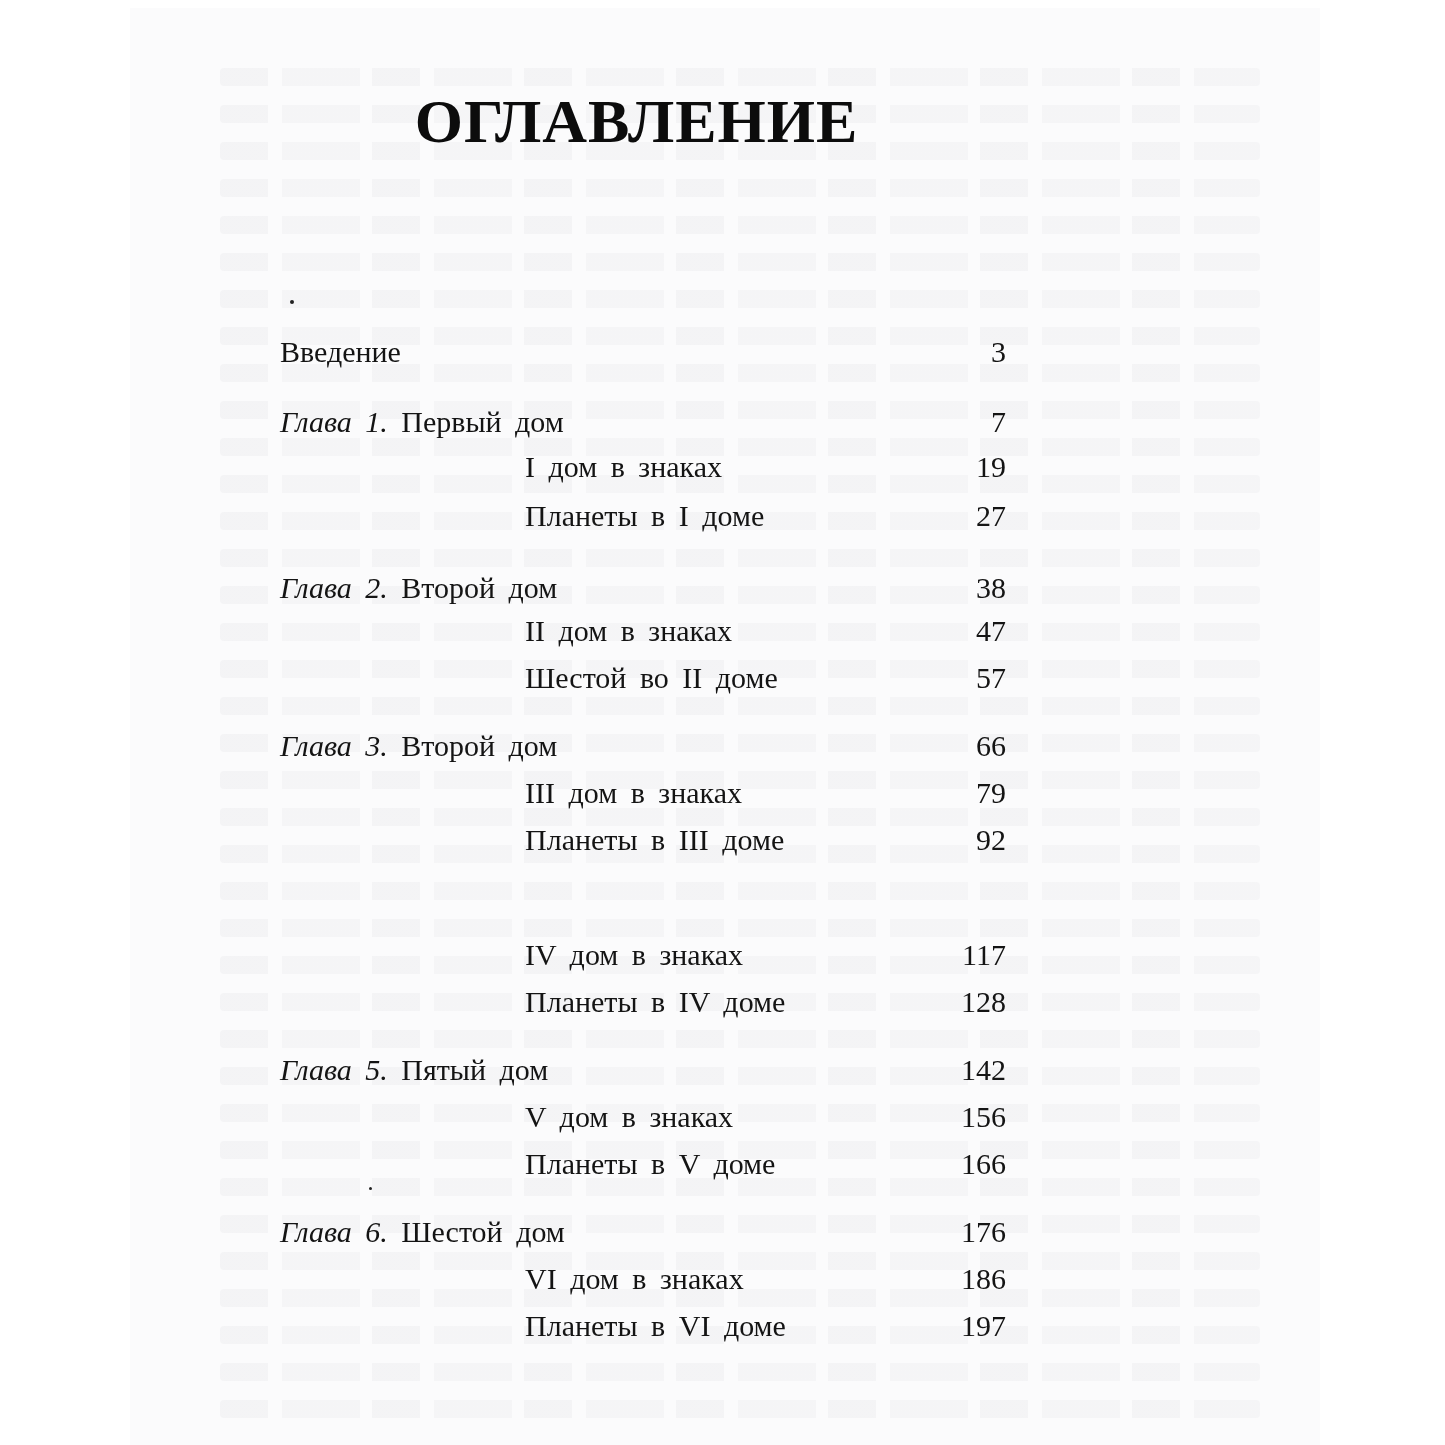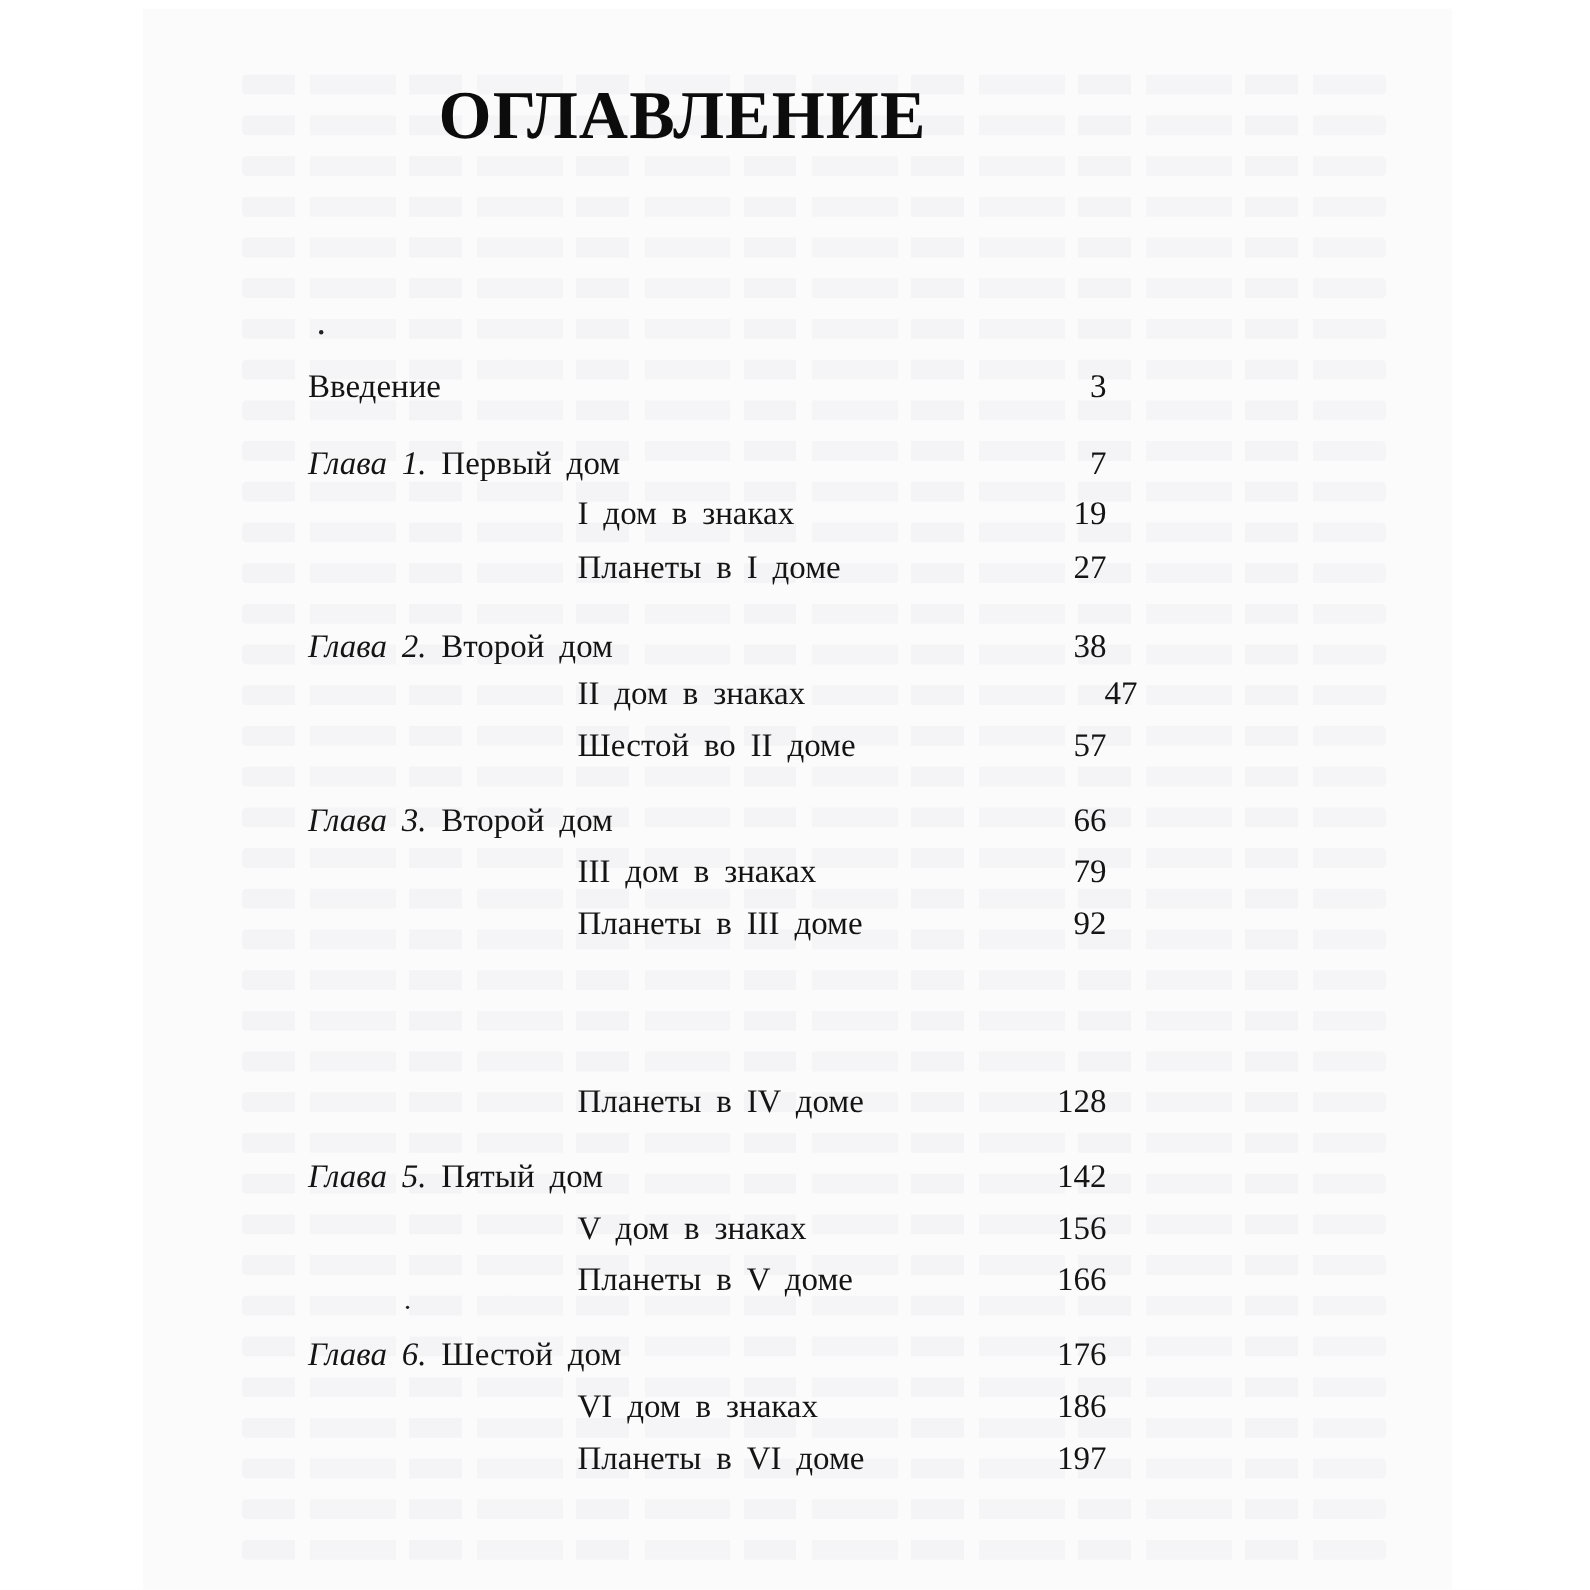--- a/index.html
+++ b/index.html
@@ -37,21 +37,21 @@
     left: 0;
     width: 1241px;
     top: 74px;
     text-align: center;
     font-family: "Liberation Serif", "DejaVu Serif", serif;
     font-weight: bold;
     font-size: 62px;
     letter-spacing: 1px;
     line-height: 1;
     color: #0c0c0c;
-    margin: 0;
+    margin: 16px;
   }
   .stray-dot {
     position: absolute;
     width: 4px;
     height: 4px;
     background: #222;
     border-radius: 50%;
   }
   .toc {
     position: absolute;
@@ -147,40 +147,44 @@
       <span class="page-num">19</span>
     </div>
     <div class="entry lvl-1" style="top: 496px;">
       <span class="label"><span>Планеты в I доме</span></span>
       <span class="page-num">27</span>
     </div>
     <div class="entry lvl-0" style="top: 568px;">
       <span class="label"><span class="chap">Глава 2.</span> <span>Второй дом</span></span>
       <span class="page-num">38</span>
     </div>
-    <div class="entry lvl-1" style="top: 611px; padding-left: 28px;">
+    <div class="entry lvl-1" style="top: 611px;">
       <span class="label"><span>II дом в знаках</span></span>
       <span class="page-num">47</span>
     </div>
     <div class="entry lvl-1" style="top: 658px;">
       <span class="label"><span>Шестой во II доме</span></span>
       <span class="page-num">57</span>
     </div>
     <div class="entry lvl-0" style="top: 726px;">
       <span class="label"><span class="chap">Глава 3.</span> <span>Второй дом</span></span>
       <span class="page-num">66</span>
     </div>
     <div class="entry lvl-1" style="top: 773px;">
       <span class="label"><span>III дом в знаках</span></span>
       <span class="page-num">79</span>
     </div>
     <div class="entry lvl-1" style="top: 820px;">
       <span class="label"><span>Планеты в III доме</span></span>
       <span class="page-num">92</span>
     </div>
+    <div class="entry lvl-1" style="top: 935px;">
+      <span class="label"><span>IV дом в знаках</span></span>
+      <span class="page-num">117</span>
+    </div>
     <div class="entry lvl-1" style="top: 982px;">
       <span class="label"><span>Планеты в IV доме</span></span>
       <span class="page-num">128</span>
     </div>
     <div class="entry lvl-0" style="top: 1050px;">
       <span class="label"><span class="chap">Глава 5.</span> <span>Пятый дом</span></span>
       <span class="page-num">142</span>
     </div>
     <div class="entry lvl-1" style="top: 1097px;">
       <span class="label"><span>V дом в знаках</span></span>

